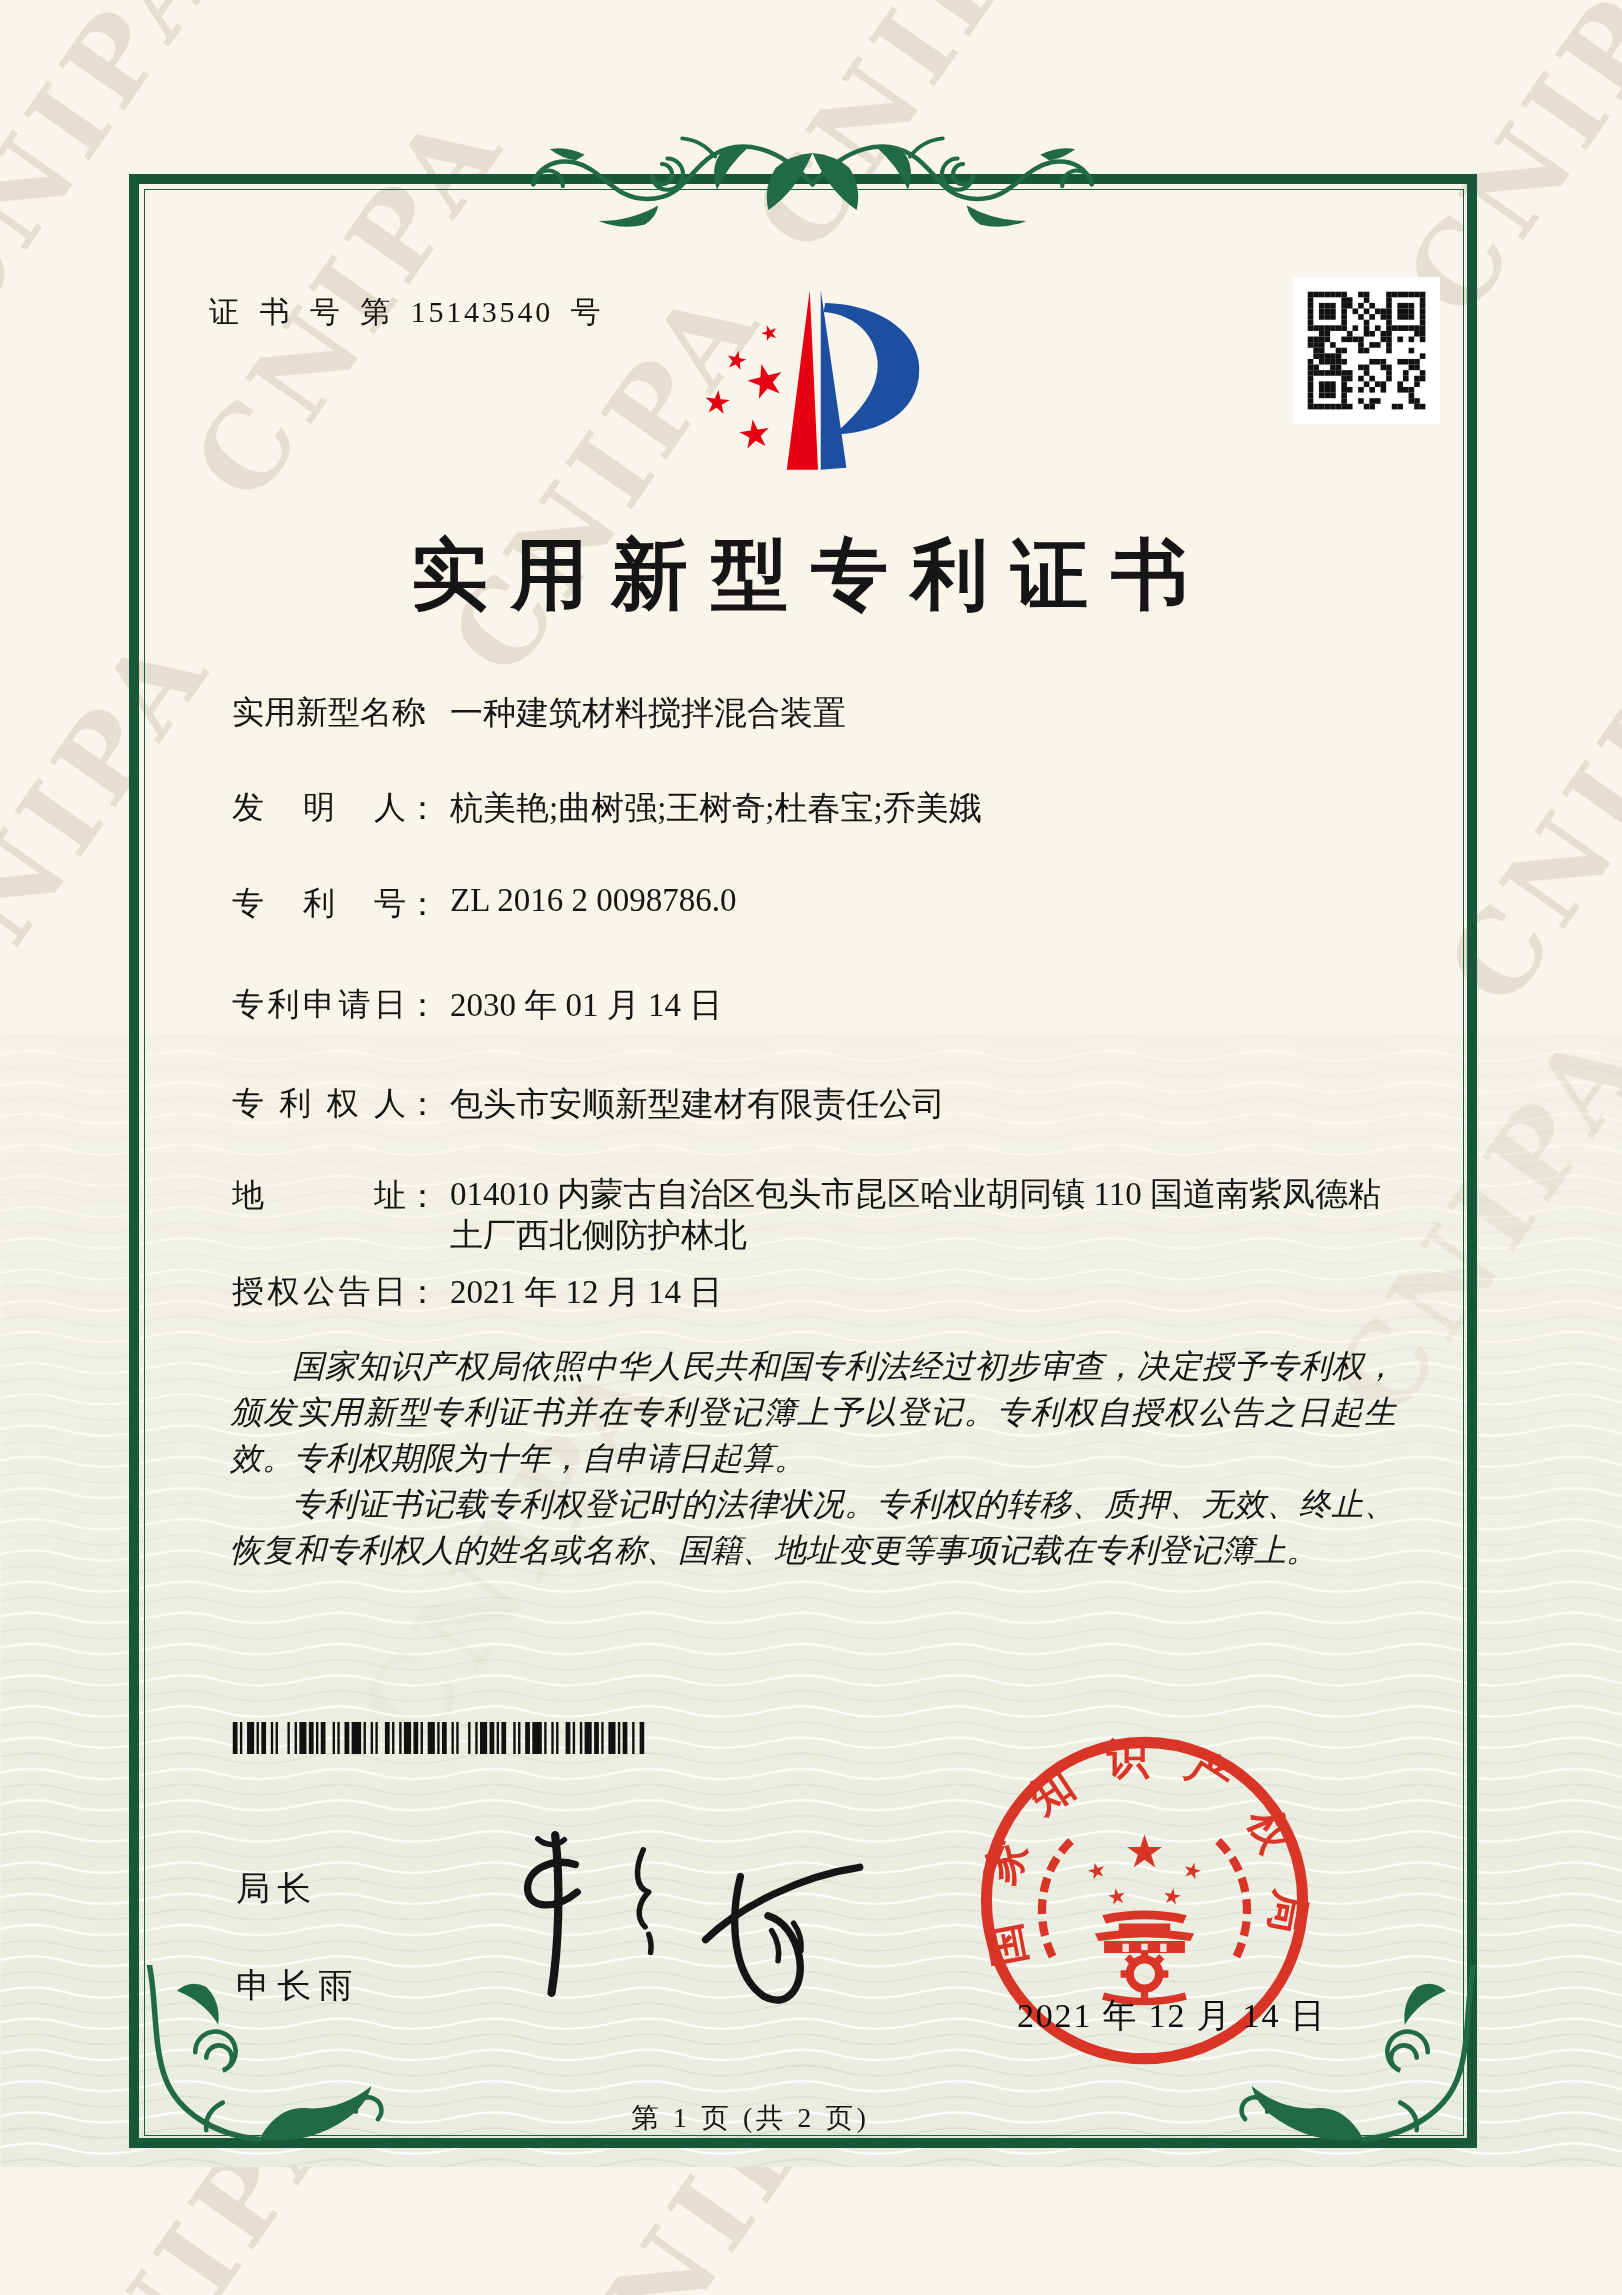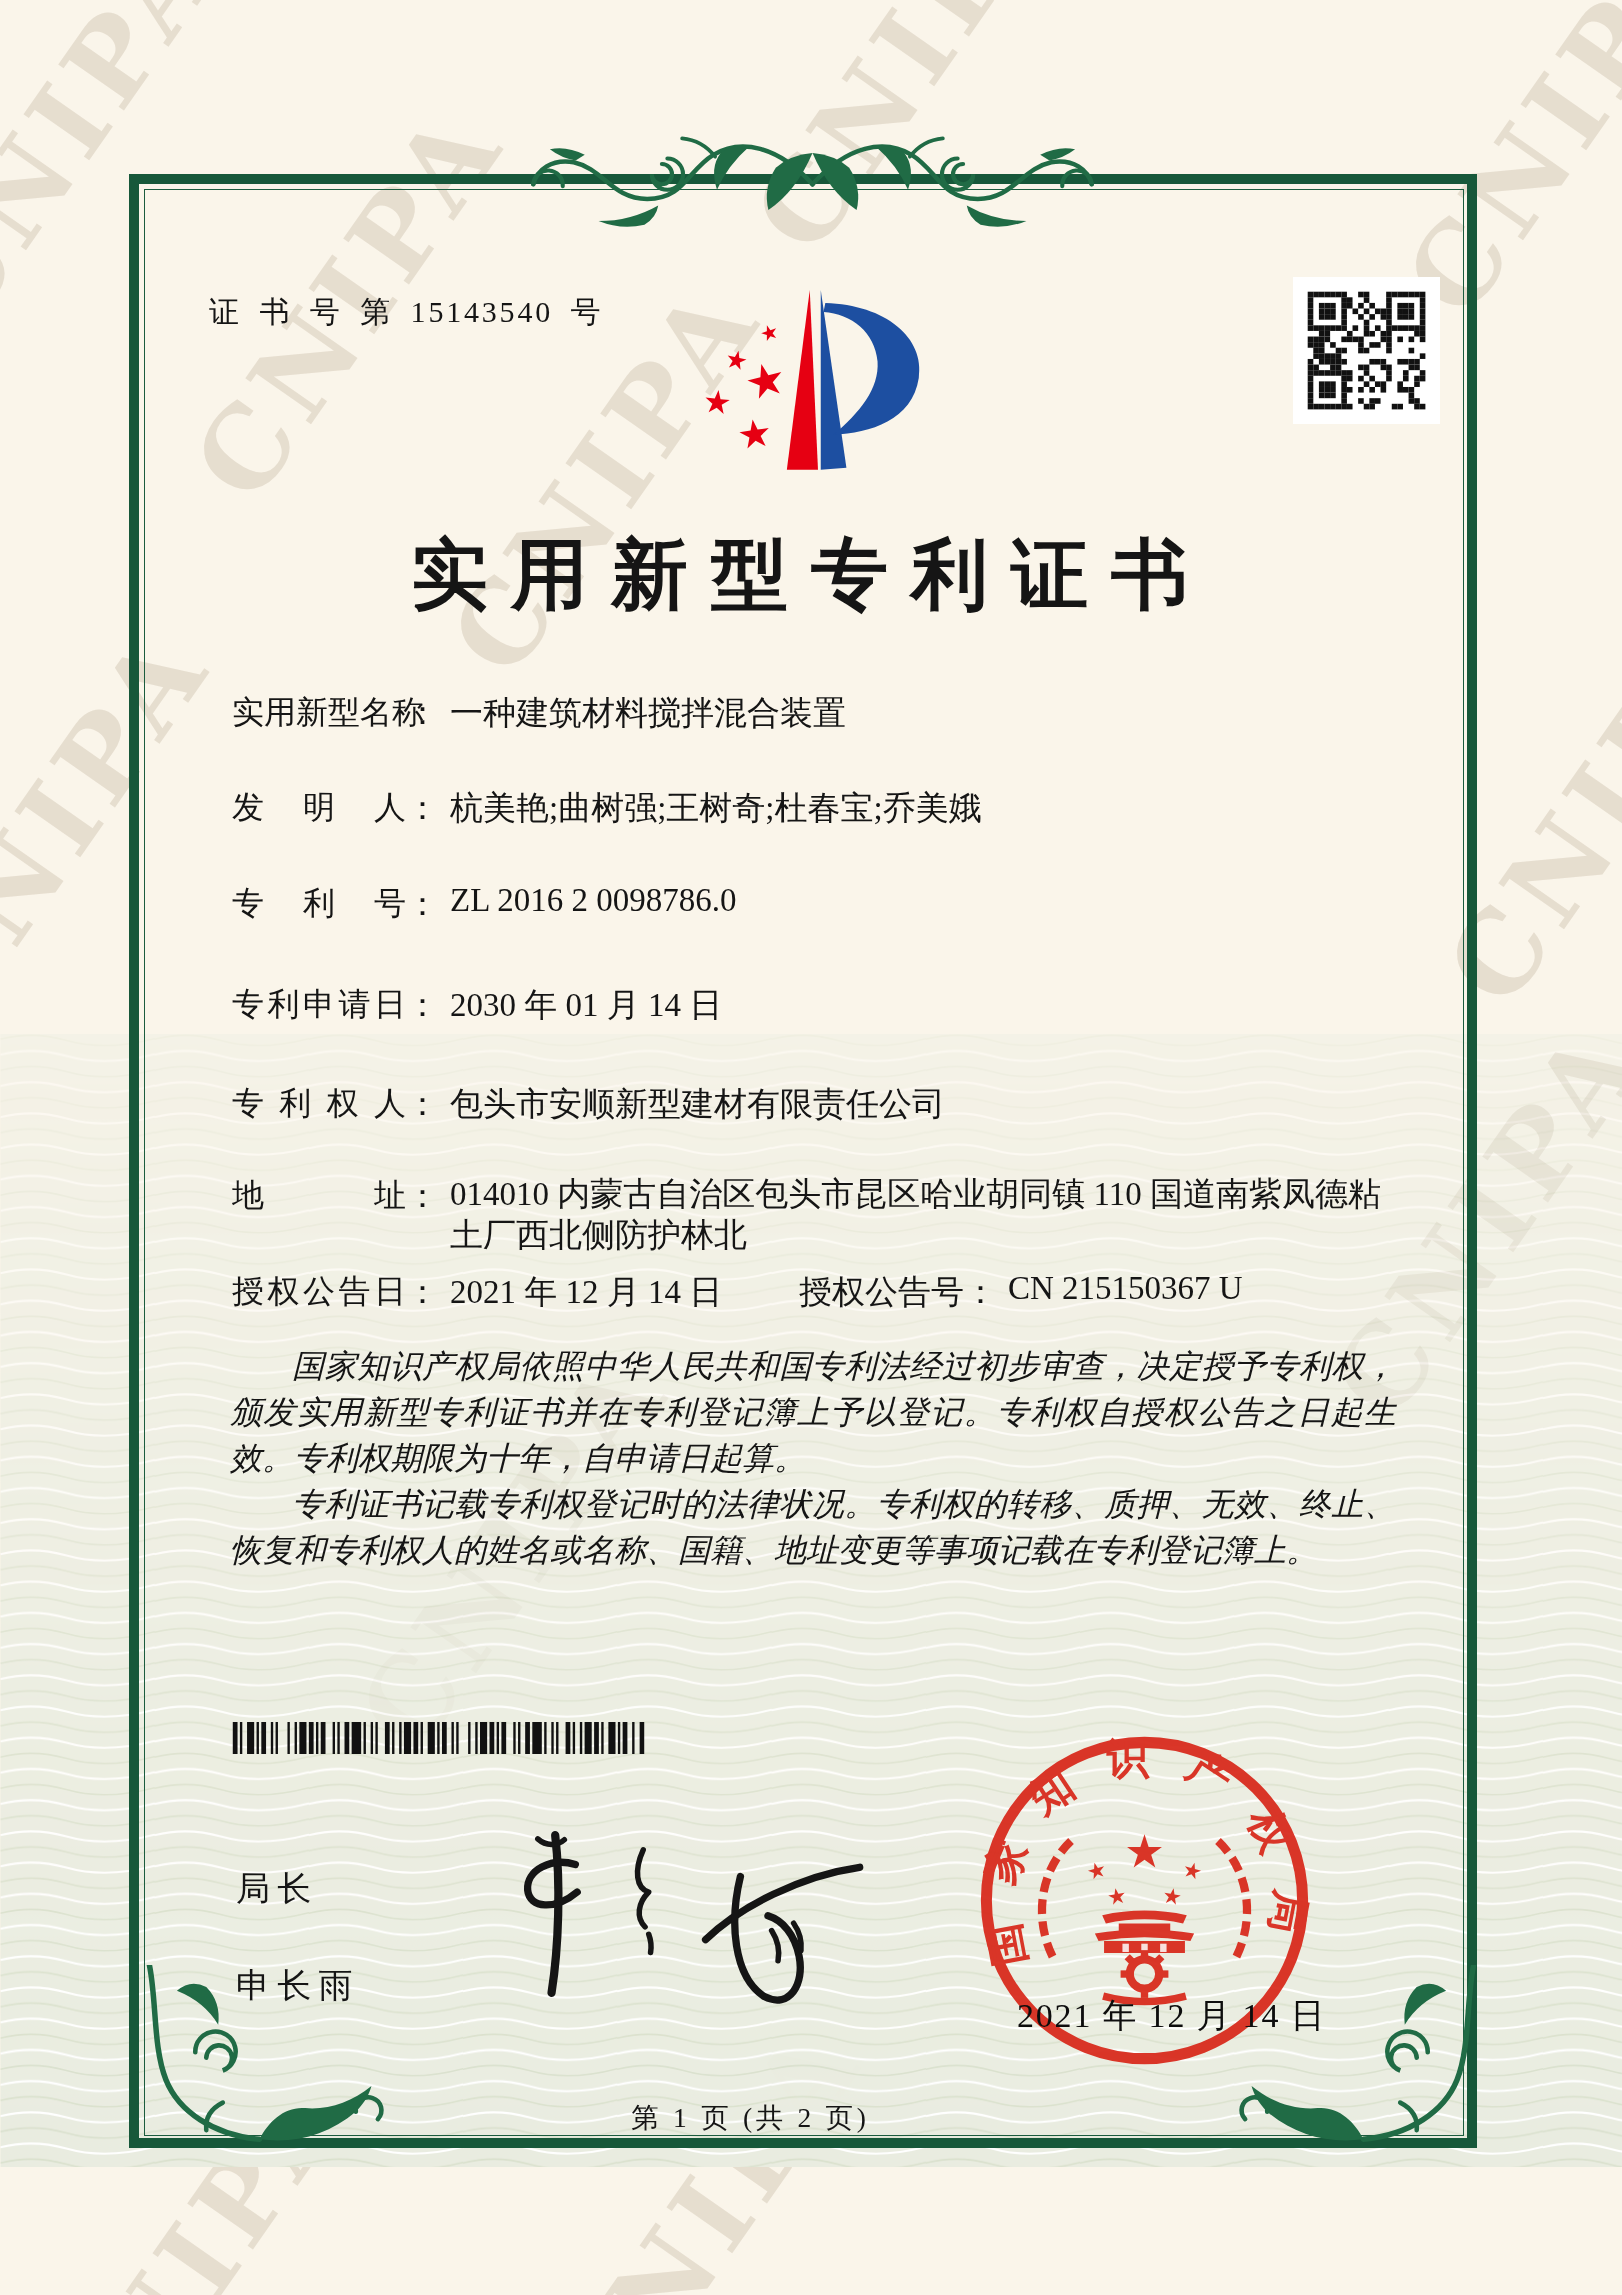--- a/index.html
+++ b/index.html
@@ -378,23 +378,20 @@
     <span class="flabel">专利申请日</span><span class="fcolon">：</span><span class="fvalue">2030 年 01 月 14 日</span>
   </div>
   <div class="field-row" style="top:1082px">
     <span class="flabel">专利权人</span><span class="fcolon">：</span><span class="fvalue">包头市安顺新型建材有限责任公司</span>
   </div>
   <div class="field-row" style="top:1174px">
     <span class="flabel">地址</span><span class="fcolon">：</span><span class="fvalue wrap">014010 内蒙古自治区包头市昆区哈业胡同镇 110 国道南紫凤德粘土厂西北侧防护林北</span>
   </div>
   <div class="field-row" style="top:1270px;width:1175px">
     <span class="flabel">授权公告日</span><span class="fcolon">：</span><span class="fvalue">2021 年 12 月 14 日</span>
-    <span class="grant2">
-      <span>授权公告号</span><span>：</span><span class="fvalue">CN 215150367 U</span>
-    </span>
   </div>
 
   <div class="paras">
     <p>国家知识产权局依照中华人民共和国专利法经过初步审查，决定授予专利权，颁发实用新型专利证书并在专利登记簿上予以登记。专利权自授权公告之日起生效。专利权期限为十年，自申请日起算。</p>
     <p>专利证书记载专利权登记时的法律状况。专利权的转移、质押、无效、终止、恢复和专利权人的姓名或名称、国籍、地址变更等事项记载在专利登记簿上。</p>
   </div>
 
   <svg class="barcode" width="413" height="32" viewBox="0 0 450 35">
     <g id="bc-g" fill="#111111">
         <rect x="0" y="0" width="5.2" height="35"></rect>

